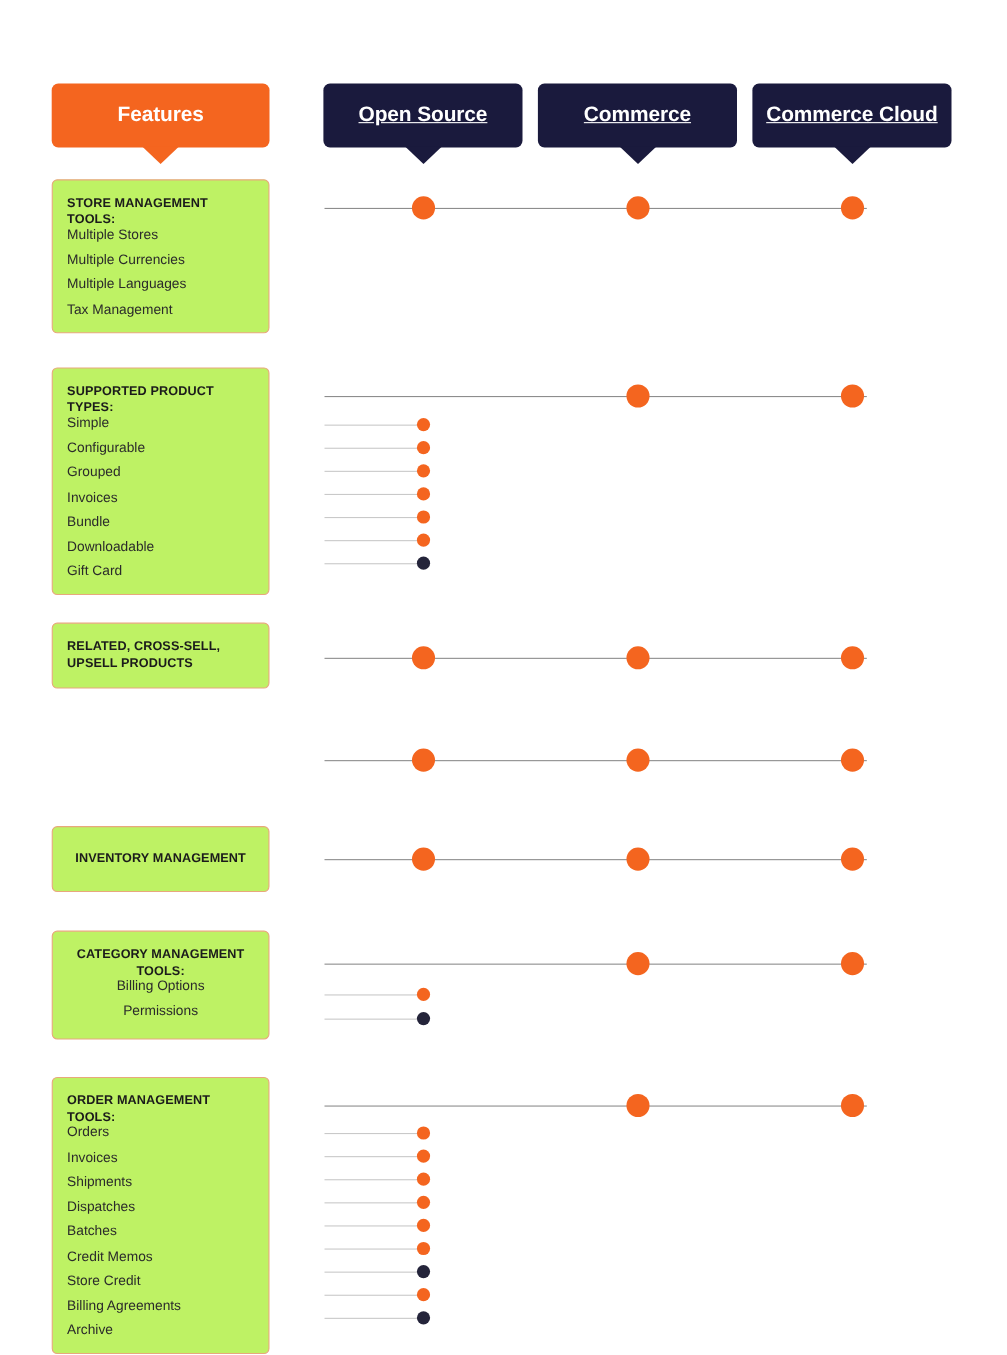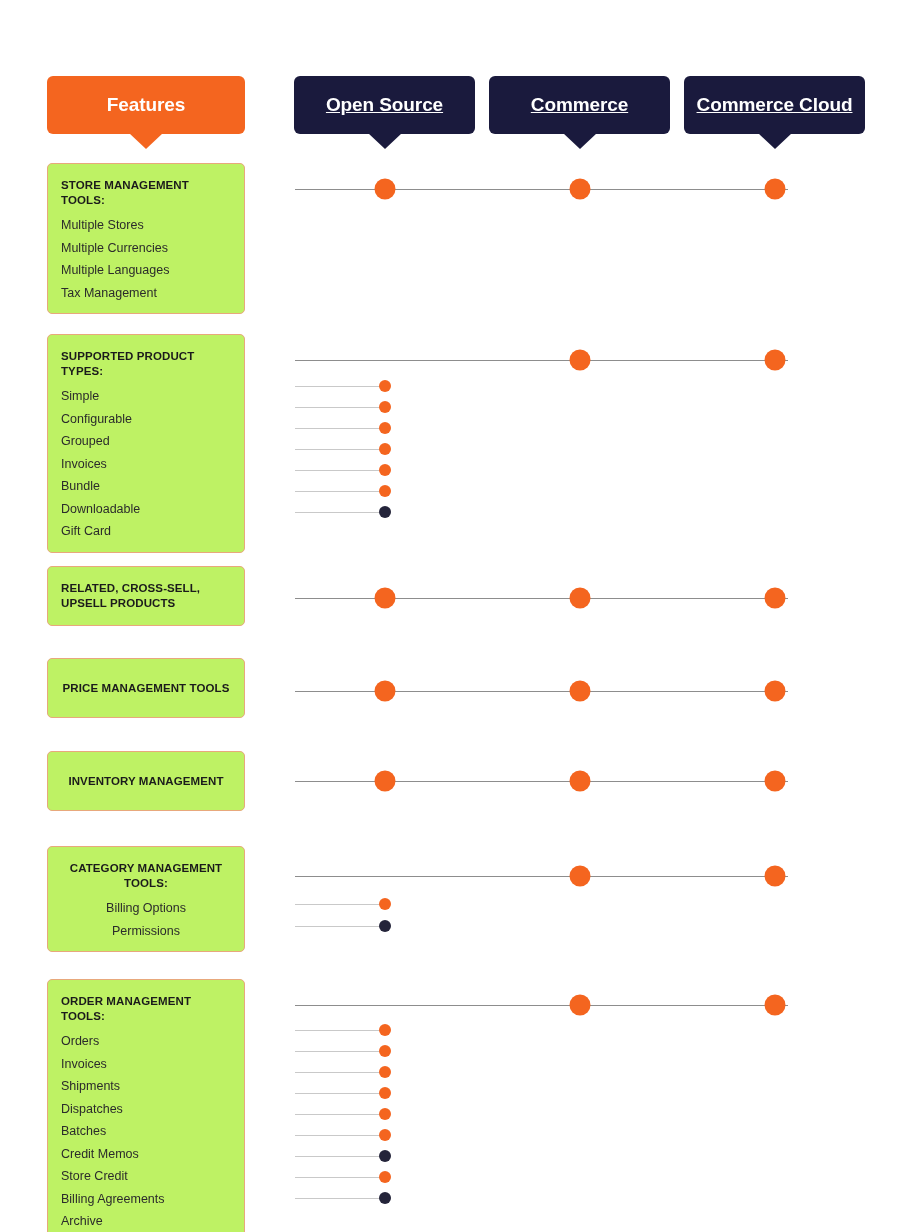--- a/index.html
+++ b/index.html
@@ -53,21 +53,21 @@
     letter-spacing: 0.1px;
     line-height: 1.28;
     text-transform: uppercase;
   }
   .fbox-item {
     font-size: 12.5px;
     color: #2b2b2b;
     line-height: 1;
     margin-top: 10px;
   }
-  .fbox-title + .fbox-item { margin-top: 12px; }
+  .fbox-title + .fbox-item { margin-top: 0; }
 
   
   .mainline {
     position: absolute;
     height: 1px;
     background: #8d8d8d;
   }
   .subline {
     position: absolute;
     height: 1px;
@@ -141,23 +141,20 @@
     <div class="dot dot-sm dot-orange" style="left: 385px; top: 491px;"></div>
     <div class="subline" style="left: 295px; top: 512px; width: 90px;"></div>
     <div class="dot dot-sm dot-dark" style="left: 385px; top: 512px;"></div>
     <div class="fbox centered" style="top: 566px; min-height: 60px;">
       <div class="fbox-title">RELATED, CROSS-SELL, UPSELL PRODUCTS</div>
     </div>
     <div class="mainline" style="left: 295px; top: 598px; width: 493px;"></div>
     <div class="dot dot-lg dot-orange" style="left: 385px; top: 598px;"></div>
     <div class="dot dot-lg dot-orange" style="left: 580px; top: 598px;"></div>
     <div class="dot dot-lg dot-orange" style="left: 775px; top: 598px;"></div>
-    <div class="fbox centered" style="top: 658px; min-height: 60px;">
-      <div class="fbox-title">PRICE MANAGEMENT TOOLS</div>
-    </div>
     <div class="mainline" style="left: 295px; top: 691px; width: 493px;"></div>
     <div class="dot dot-lg dot-orange" style="left: 385px; top: 691px;"></div>
     <div class="dot dot-lg dot-orange" style="left: 580px; top: 691px;"></div>
     <div class="dot dot-lg dot-orange" style="left: 775px; top: 691px;"></div>
     <div class="fbox centered" style="top: 751px; min-height: 60px;">
       <div class="fbox-title">INVENTORY MANAGEMENT</div>
     </div>
     <div class="mainline" style="left: 295px; top: 781px; width: 493px;"></div>
     <div class="dot dot-lg dot-orange" style="left: 385px; top: 781px;"></div>
     <div class="dot dot-lg dot-orange" style="left: 580px; top: 781px;"></div>

